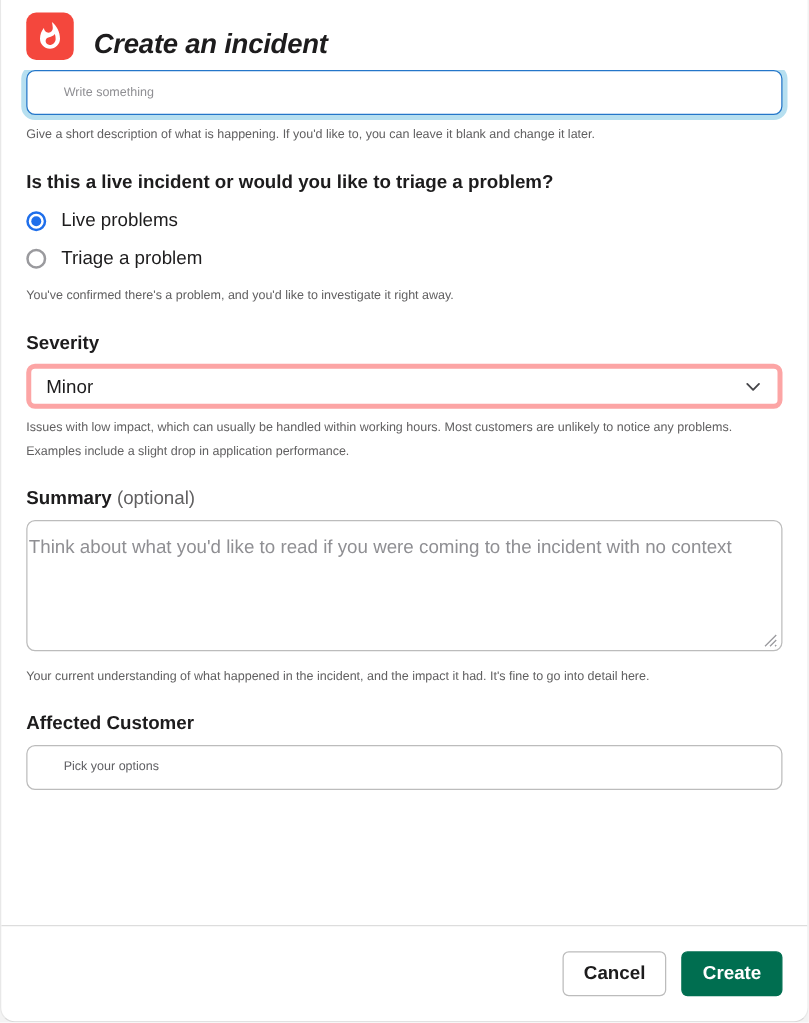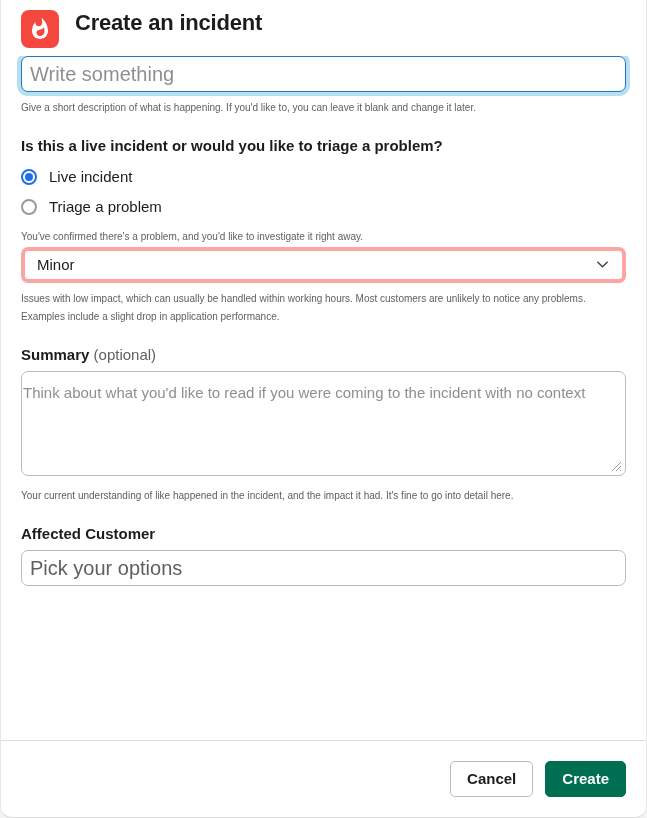--- a/index.html
+++ b/index.html
@@ -15,23 +15,24 @@
     width: 647px; height: 818px;
     background: #ffffff;
     display: flex; flex-direction: column;
     border-left: 1px solid #e8e8e8;
     border-right: 1px solid #e8e8e8;
     border-bottom: 1px solid #d9d9d9;
     border-radius: 0 0 12px 12px;
     overflow: hidden;
   }
   .header {
-    display: flex; align-items: flex-start; gap: 16px;
+    display: flex; align-items: flex-end; gap: 16px;
     padding: 10px 20px 8px 20px;
     flex: 0 0 auto;
+    font-style: italic;
   }
   .app-icon {
     width: 38px; height: 38px; border-radius: 8px;
     background: #f4473d;
     display: flex; align-items: center; justify-content: center;
     flex: 0 0 auto;
   }
   .title {
     font-size: 22px; font-weight: 700; letter-spacing: -0.2px;
   }
@@ -39,21 +40,21 @@
 
   .field-label {
     font-size: 15px; font-weight: 700; color: #1d1c1d;
     margin: 18px 0 7px 0; line-height: 1.3;
   }
   .optional { font-weight: 400; color: #616061; }
 
   .text-input {
     width: 100%; height: 36px;
     border: 1px solid #bcbcbc; border-radius: 7px;
-    padding: 0 8px; font-size: 20px; color: #1d1c1d;
+    padding: 0 29px; font-size: 10px; color: #1d1c1d;
     font-family: inherit; outline: none; background: #fff;
   }
   .text-input::placeholder { color: #8f8f93; opacity: 1; }
   .text-input.focused {
     border: 1px solid #2476c9;
     box-shadow: 0 0 0 4px rgba(29, 155, 209, 0.32);
   }
   .text-input.select-placeholder::placeholder { color: #5f5f63; }
 
   .hint {
@@ -131,29 +132,30 @@
   <div class="content">
 
     
     <input type="text" class="text-input focused" placeholder="Write something" style="">
     <div class="hint">Give a short description of what is happening. If you'd like to, you can leave it blank and change it later.</div>
 
     
     <div class="field-label">Is this a live incident or would you like to triage a problem?</div>
     <div class="radio-row">
       <span class="radio checked"></span>
-      <span class="radio-label">Live incident</span>
+      <span class="radio-label">Live problems</span>
     </div>
     <div class="radio-row">
       <span class="radio unchecked"></span>
       <span class="radio-label">Triage a problem</span>
     </div>
     <div class="hint">You've confirmed there's a problem, and you'd like to investigate it right away.</div>
 
     
+    <div class="field-label">Severity</div>
     <div class="select-box">
       <span>Minor</span>
       <span style="display:flex;">
         <svg width="15" height="15" viewBox="0 0 16 16" fill="none" stroke="#454549" stroke-width="1.6" stroke-linecap="round" stroke-linejoin="round">
           <path d="M3 5.5 L8 10.5 L13 5.5"></path>
         </svg>
       </span>
     </div>
     <div class="hint">Issues with low impact, which can usually be handled within working hours. Most customers are unlikely to notice any problems. Examples include a slight drop in application performance.</div>
 
@@ -161,21 +163,21 @@
     <div class="field-label">
       <span>Summary</span>
       <span class="optional">(optional)</span>
     </div>
     <div class="textarea-wrap">
       <textarea class="textarea" placeholder="Think about what you'd like to read if you were coming to the incident with no context" style=""></textarea>
       <svg class="resize-grip" viewBox="0 0 11 11">
         <path d="M10 1 L1 10 M10 5 L5 10 M10 9 L9 10" stroke="#9a9a9e" stroke-width="1" fill="none"></path>
       </svg>
     </div>
-    <div class="hint">Your current understanding of like happened in the incident, and the impact it had. It's fine to go into detail here.</div>
+    <div class="hint">Your current understanding of what happened in the incident, and the impact it had. It's fine to go into detail here.</div>
 
     
     <div class="field-label">Affected Customer</div>
     <input type="text" class="text-input select-placeholder" placeholder="Pick your options" style="">
     
 
   </div>
 
   <div class="footer">
     <button class="btn btn-cancel">Cancel</button>

